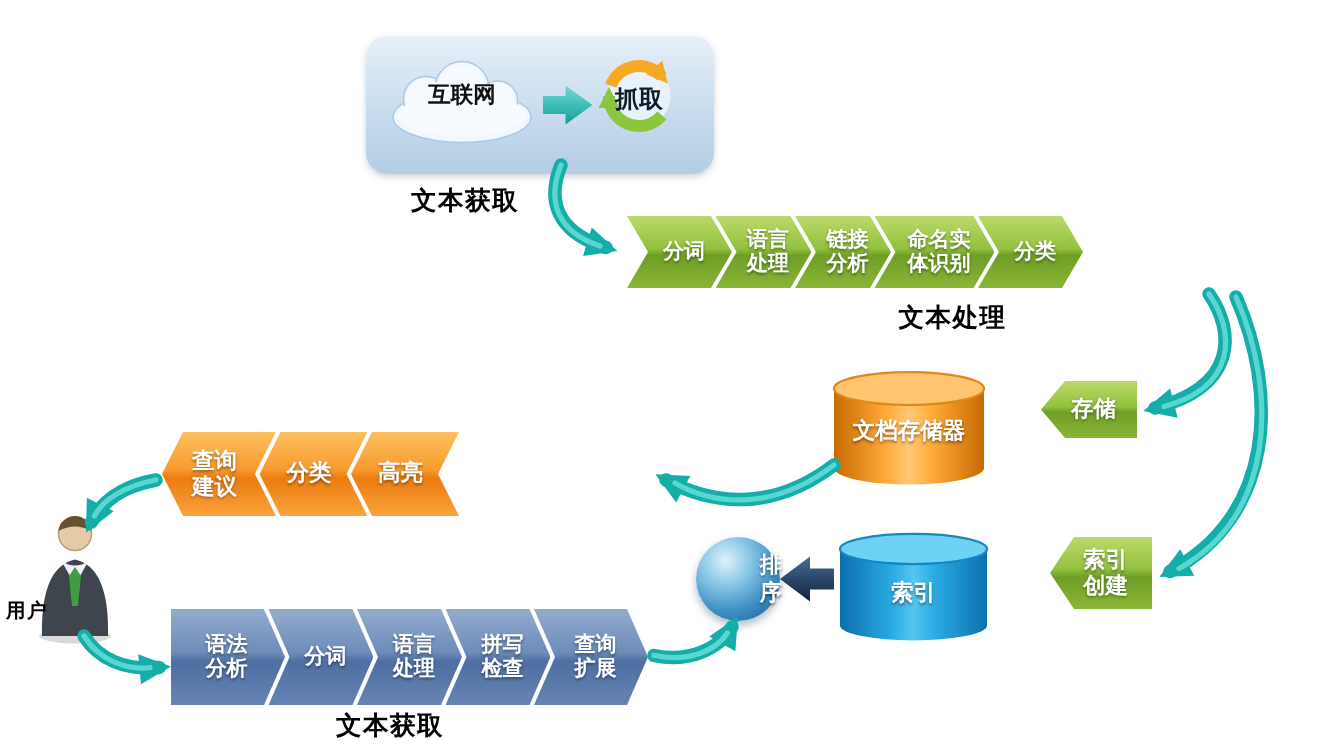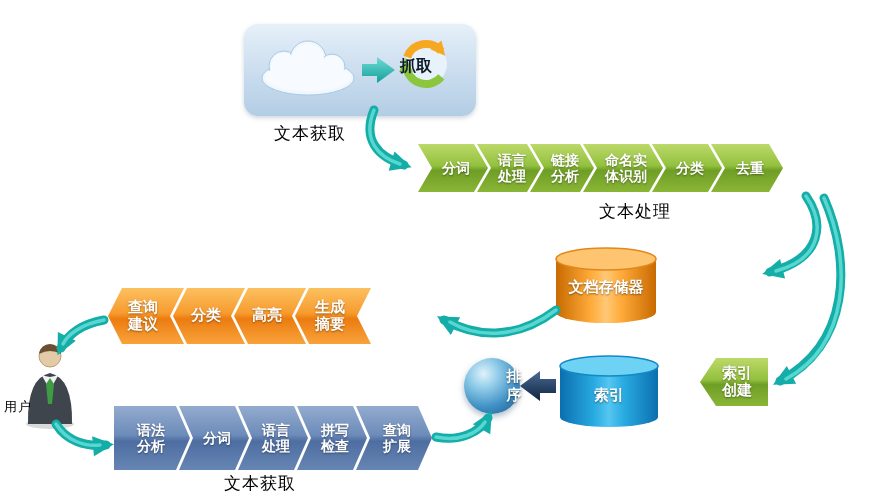--- a/index.html
+++ b/index.html
@@ -1,29 +1,29 @@
 <!DOCTYPE html>
 <html><head>
 <meta charset="utf-8">
 <style>
   * { margin:0; padding:0; box-sizing:border-box; }
   html,body { background:#fff; }
   body { font-family:"DejaVu Sans","Liberation Sans",sans-serif; }
   .canvas { position:relative; width:880px; height:502px; background:#fff; overflow:hidden; }
   .abs { position:absolute; }
 
-  .caption { position:absolute; font-weight:normal; color:#000; font-size:17px; text-align:center; letter-spacing:1px; }
+  .caption { position:absolute; font-weight:bold; color:#000; font-size:17px; text-align:center; letter-spacing:1px; }
 
   
   .acq-box { position:absolute; left:244px; top:24px; width:232px; height:92px; border-radius:14px;
              background:linear-gradient(180deg,#e6f0f9 0%,#c9dcee 55%,#b3cde4 100%);
              box-shadow:0 2px 4px rgba(60,90,120,.25); }
   .internet-label { position:absolute; left:14px; top:30px; width:100px; text-align:center;
                     font-weight:bold; font-size:15px; color:#111; }
-  .crawl-label { position:absolute; left:142px; top:32px; width:60px; text-align:center;
+  .crawl-label { position:absolute; left:152px; top:32px; width:60px; text-align:center;
                  font-weight:bold; font-size:16px; color:#0d1b2a; }
 
   
   .pipeline { position:absolute; display:flex; align-items:stretch; }
   .chev { display:flex; align-items:center; justify-content:center;
           color:#fff; font-weight:bold; font-size:14px; text-align:center;
           white-space:pre-line; line-height:1.15; text-shadow:0 1px 2px rgba(0,0,0,.4); }
   .pipeline .chev + .chev { margin-left:-11px; }
 
   .cr       { clip-path:polygon(0 0, calc(100% - 14px) 0, 100% 50%, calc(100% - 14px) 100%, 0 100%, 14px 50%); padding:0 10px 0 16px; }
@@ -63,20 +63,21 @@
         <circle cx="58" cy="27" r="18"></circle>
         <circle cx="82" cy="35" r="13"></circle>
       </g>
       <g fill="#f7fbff" stroke="none">
         <ellipse cx="58" cy="45" rx="43" ry="14"></ellipse>
         <circle cx="34" cy="34" r="13"></circle>
         <circle cx="58" cy="28" r="16"></circle>
         <circle cx="82" cy="35" r="11"></circle>
       </g>
     </svg>
+    <div class="internet-label">互联网</div>
 
     <svg class="abs" style="left:118px;top:30px" width="34" height="32" viewBox="0 0 34 32">
       <defs>
         <linearGradient id="miniGrad" x1="0" y1="0" x2="0" y2="1">
           <stop offset="0" stop-color="#6fdcd6"></stop>
             <stop offset="1" stop-color="#129e99"></stop>
         </linearGradient>
       </defs>
       <polygon points="0,10 15,10 15,3 33,16 15,29 15,22 0,22" fill="url(#miniGrad)"></polygon>
     </svg>
@@ -100,24 +101,24 @@
 
   <div class="pipeline" style="left:418px;top:144px;height:48px">
     <div class="chev cr green" style="width:70px">分词</div>
     <div class="chev cr green" style="width:64px">语言
 处理</div>
     <div class="chev cr green" style="width:64px">链接
 分析</div>
     <div class="chev cr green" style="width:80px">命名实
 体识别</div>
     <div class="chev cr green" style="width:70px">分类</div>
-    <div class="chev cr green" style="width:72px">去重</div>
   </div>
   <div class="caption" style="left:570px;top:200px;width:130px">文本处理</div>
 
+  <div class="chev cl-single green" style="left:694px;top:254px;width:64px;height:38px">存储</div>
 
   <div class="cyl" style="left:552px;top:246px;width:108px;height:80px">
     <svg width="108" height="80" viewBox="0 0 108 80">
       <defs>
         <linearGradient id="cylO" x1="0" y1="0" x2="1" y2="0">
           <stop offset="0" stop-color="#c86a00"></stop>
             <stop offset=".35" stop-color="#ffab3a"></stop>
           <stop offset=".5" stop-color="#ffc876"></stop>
             <stop offset=".65" stop-color="#ffab3a"></stop>
           <stop offset="1" stop-color="#c86a00"></stop>
@@ -151,22 +152,20 @@
 
   <div class="sphere">
     <span>排序</span>
   </div>
 
   <div class="pipeline" style="left:108px;top:288px;height:56px">
     <div class="chev cl orange" style="width:76px;font-size:15px">查询
 建议</div>
     <div class="chev cl orange" style="width:72px;font-size:15px">分类</div>
     <div class="chev cl orange" style="width:72px;font-size:15px">高亮</div>
-    <div class="chev cl orange" style="width:76px;font-size:15px">生成
-摘要</div>
   </div>
 
   <div class="pipeline" style="left:114px;top:406px;height:64px">
     <div class="chev cr first blue" style="width:76px">语法
 分析</div>
     <div class="chev cr blue" style="width:70px">分词</div>
     <div class="chev cr blue" style="width:70px">语言
 处理</div>
     <div class="chev cr blue" style="width:70px">拼写
 检查</div>

